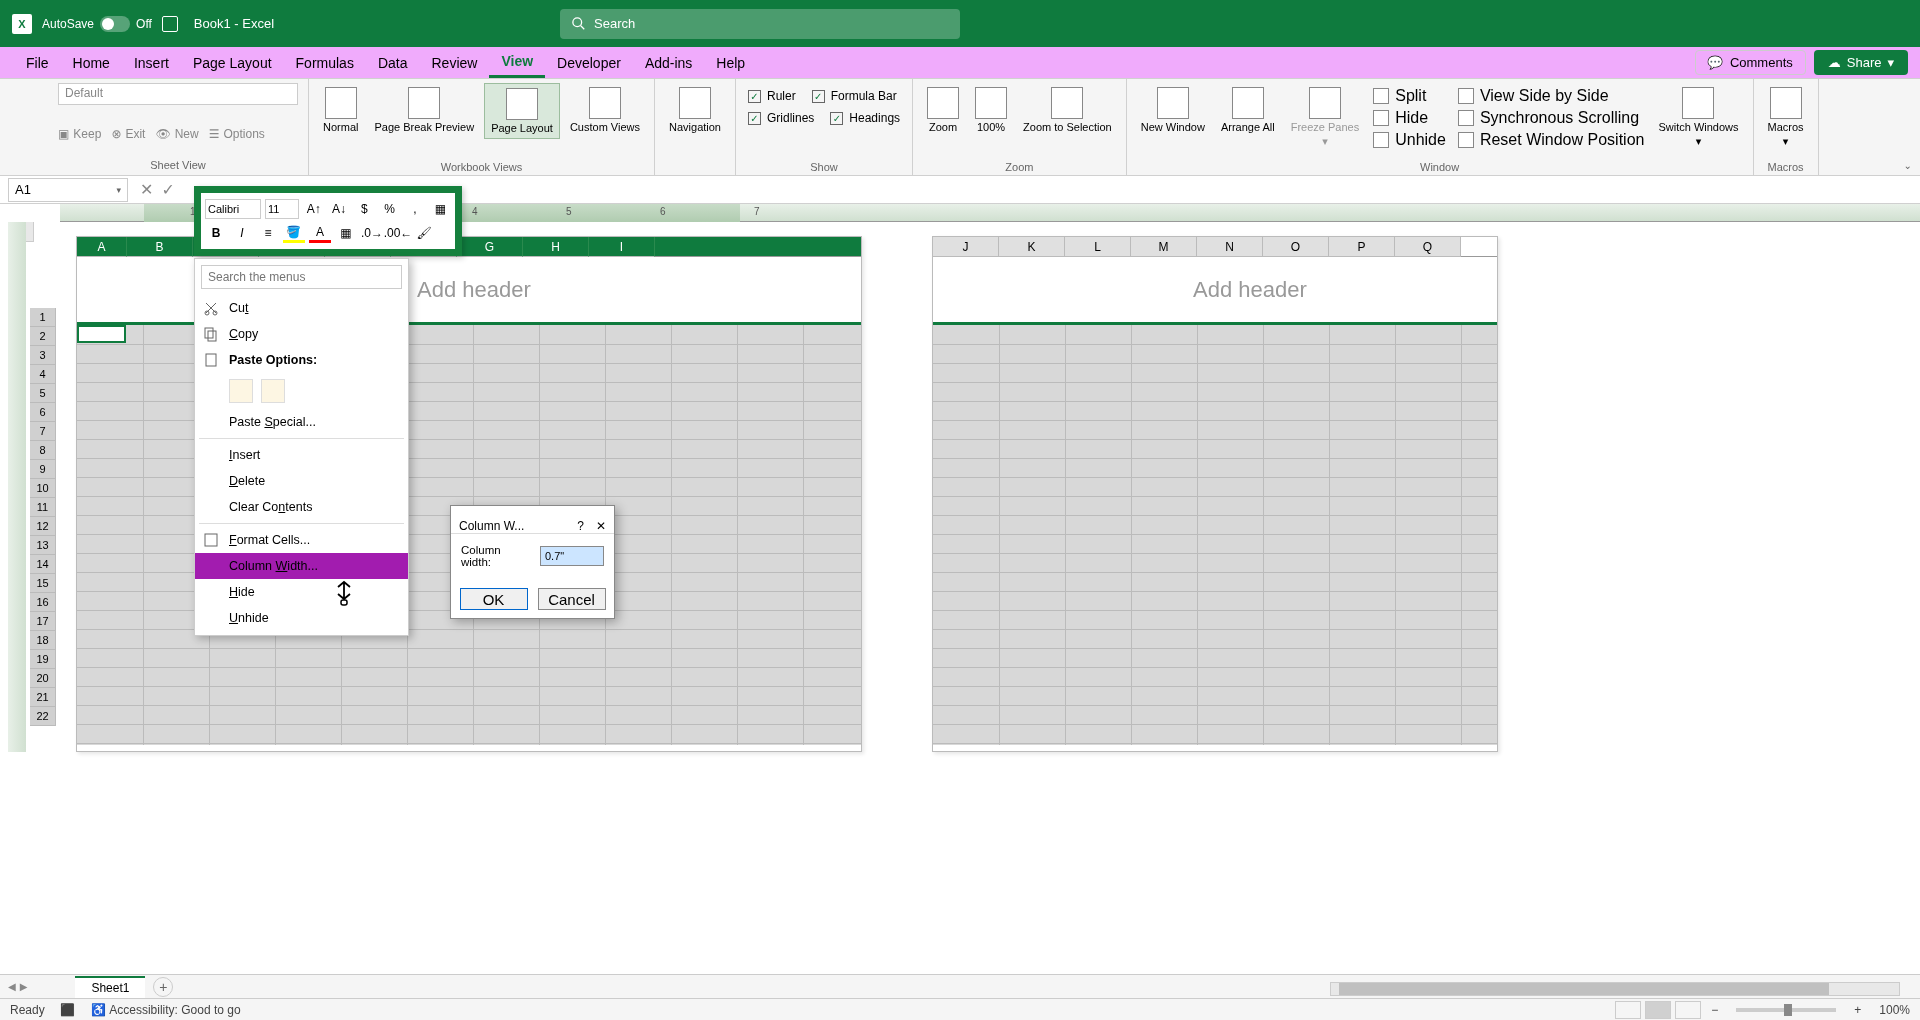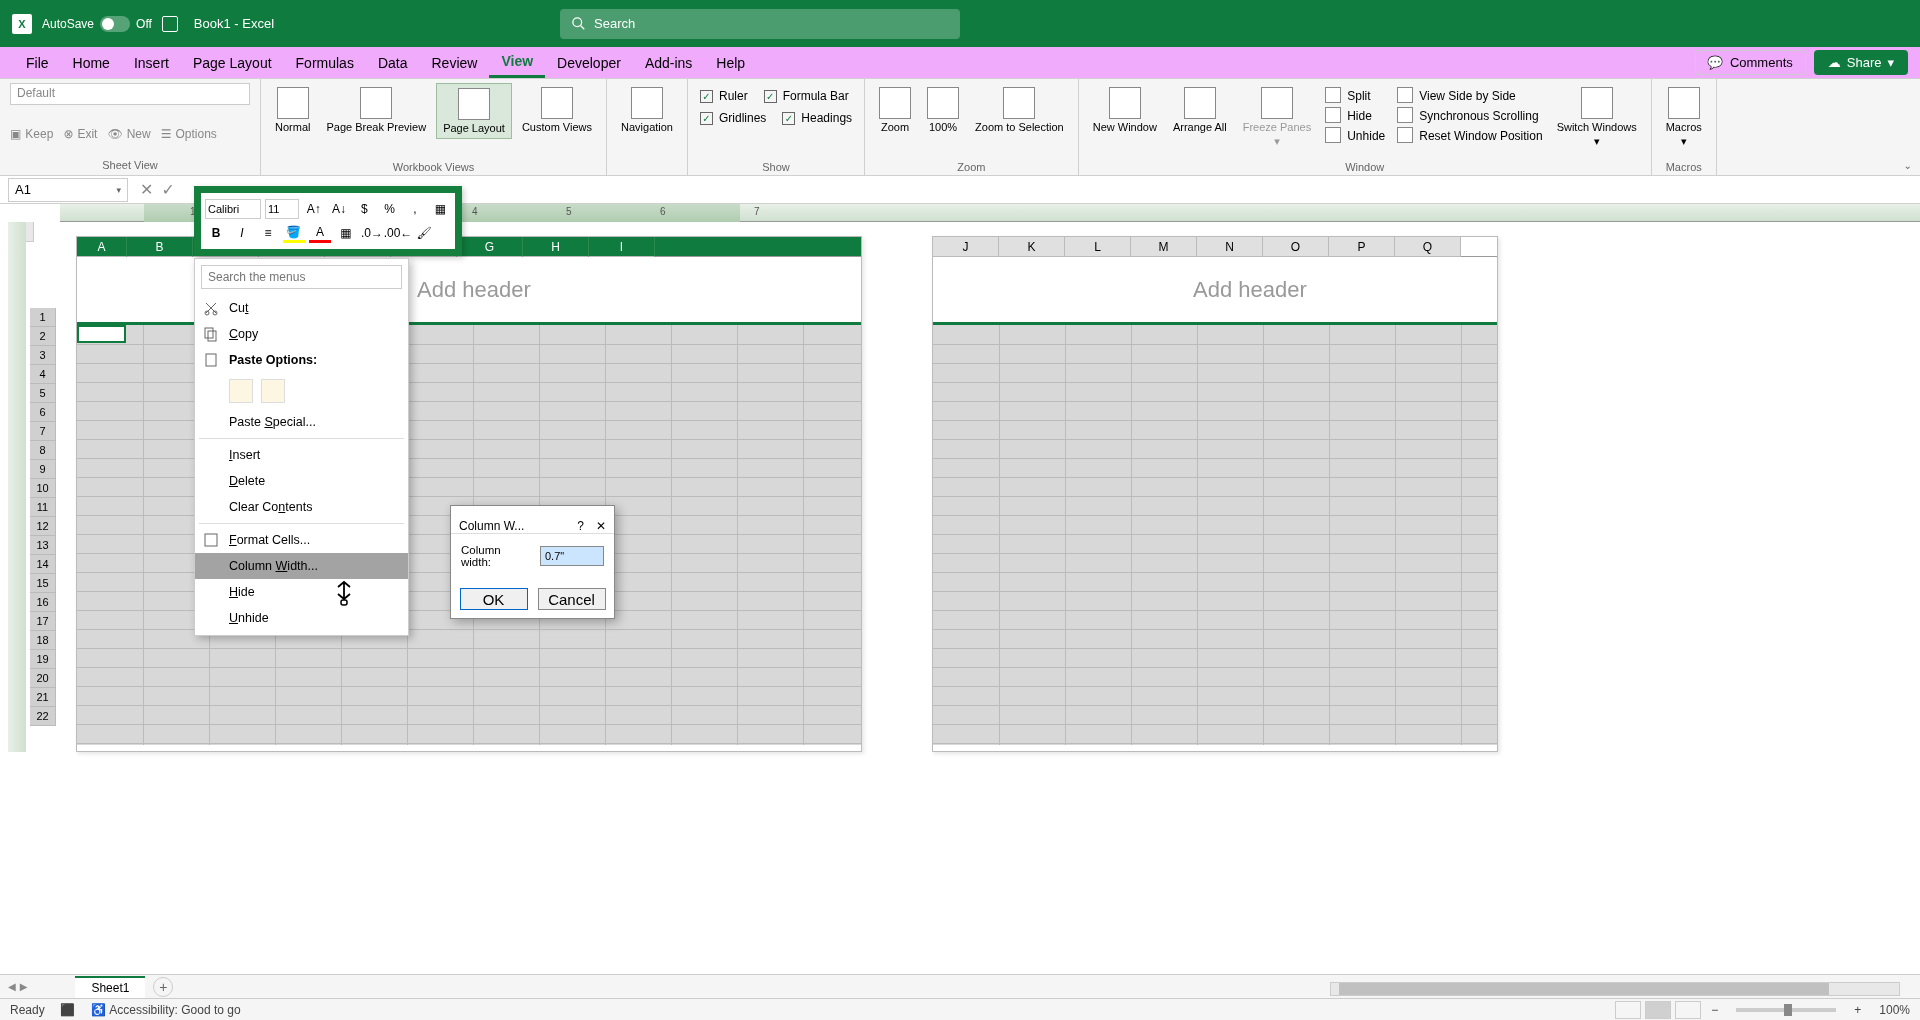--- a/index.html
+++ b/index.html
@@ -37,25 +37,25 @@
 .group-content { display: flex; align-items: flex-start; gap: 4px; flex: 1; }
 .rb-btn { display: flex; flex-direction: column; align-items: center; gap: 2px; padding: 4px 6px; font-size: 11px; text-align: center; }
 .rb-btn.active { background: #d9e8db; border: 1px solid #9cbd9e; }
 .rb-btn.disabled { color: #999; }
 .rb-icon { width: 32px; height: 32px; border: 1px solid #888; background: #fff; }
 .rb-icon-sm { width: 16px; height: 16px; border: 1px solid #888; background: #fff; }
 .check-list { display: flex; flex-direction: column; gap: 8px; padding: 6px 4px; }
 .check-item { display: flex; align-items: center; gap: 6px; font-size: 12px; }
 .checkbox { width: 13px; height: 13px; border: 1px solid #666; display: flex; align-items: center; justify-content: center; font-size: 10px; color: #0f7b3e; }
 .hstack { display: flex; flex-direction: column; gap: 4px; padding: 4px; }
-.hstack-item { display: flex; align-items: flex-end; gap: 6px; font-size: 12px; }
+.hstack-item { display: flex; align-items: center; gap: 6px; font-size: 16px; }
 .collapse-btn { position: absolute; right: 8px; bottom: 4px; font-size: 10px; color: #666; }
 
 
-.sheet-view { padding: 4px 10px; }
+.sheet-view { padding: 4px 10px; margin-left: 48px; }
 .sv-dropdown { width: 240px; height: 22px; border: 1px solid #ccc; background: #fff; font-size: 12px; padding: 2px 6px; color: #888; margin-bottom: 6px; }
 .sv-buttons { display: flex; gap: 10px; }
 .sv-btn { display: flex; align-items: center; gap: 4px; font-size: 12px; color: #888; }
 
 
 .formula-area { height: 28px; display: flex; align-items: center; border-bottom: 1px solid #d0d0d0; background: #fff; }
 .name-box { width: 120px; height: 24px; border: 1px solid #ccc; margin-left: 8px; padding: 2px 6px; font-size: 13px; display: flex; align-items: center; justify-content: space-between; }
 .nb-arrow { font-size: 9px; color: #666; }
 .fb-icons { display: flex; gap: 8px; padding: 0 12px; color: #888; }
 
@@ -94,21 +94,21 @@
 .active-cell { position: absolute; left: 0; top: 0; width: 49px; height: 18px; background: #fff; border: 2px solid #0f7b3e; }
 
 .page.p1 .page-grid { background: #d8d8d8; }
 .page.p1 .page-header { padding-left: 340px; }
 
 
 .context-menu { position: absolute; left: 194px; top: 258px; width: 215px; background: #fff; border: 1px solid #ccc; box-shadow: 3px 3px 8px rgba(0,0,0,0.25); z-index: 60; padding-bottom: 4px; }
 .cm-search { margin: 6px; }
 .cm-search input { width: 100%; height: 24px; border: 1px solid #ccc; padding: 2px 6px; font-size: 12px; color: #888; }
 .cm-item { padding: 6px 10px 6px 34px; font-size: 12.5px; position: relative; }
-.cm-item.highlighted { background: #a3a3a3; }
+.cm-item.highlighted { background: #a21caf; }
 .cm-item.bold { font-weight: bold; }
 .cm-icon { position: absolute; left: 8px; top: 5px; width: 16px; height: 16px; }
 .cm-sep { height: 1px; background: #ddd; margin: 3px 4px; }
 .cm-paste-opts { display: flex; gap: 8px; padding: 6px 10px 6px 34px; }
 .cm-paste-icon { width: 24px; height: 24px; border: 1px solid #ddd; background: #fdf6e3; }
 .cursor { position: absolute; left: 333px; top: 580px; z-index: 100; }
 
 
 .dialog { position: absolute; left: 450px; top: 505px; width: 165px; background: #fff; border: 1px solid #888; box-shadow: 3px 3px 10px rgba(0,0,0,0.3); z-index: 70; }
 .dlg-title { height: 28px; display: flex; align-items: flex-end; justify-content: space-between; padding: 0 8px; font-size: 12px; border-bottom: 1px solid #ddd; }

